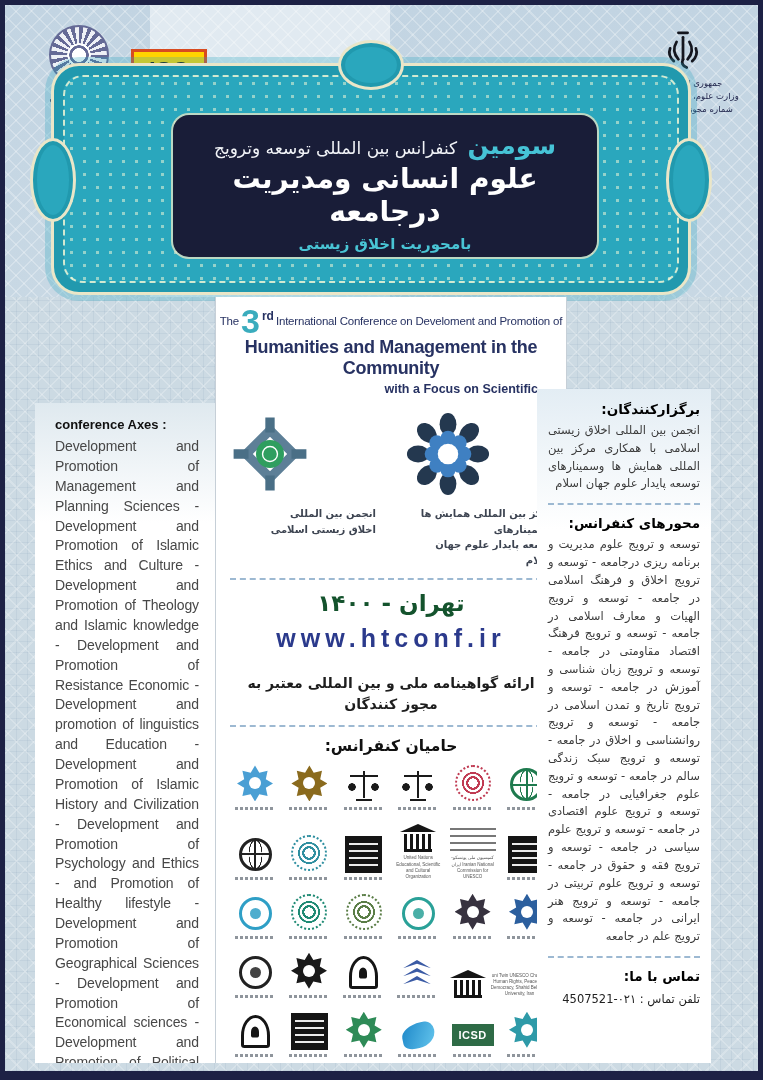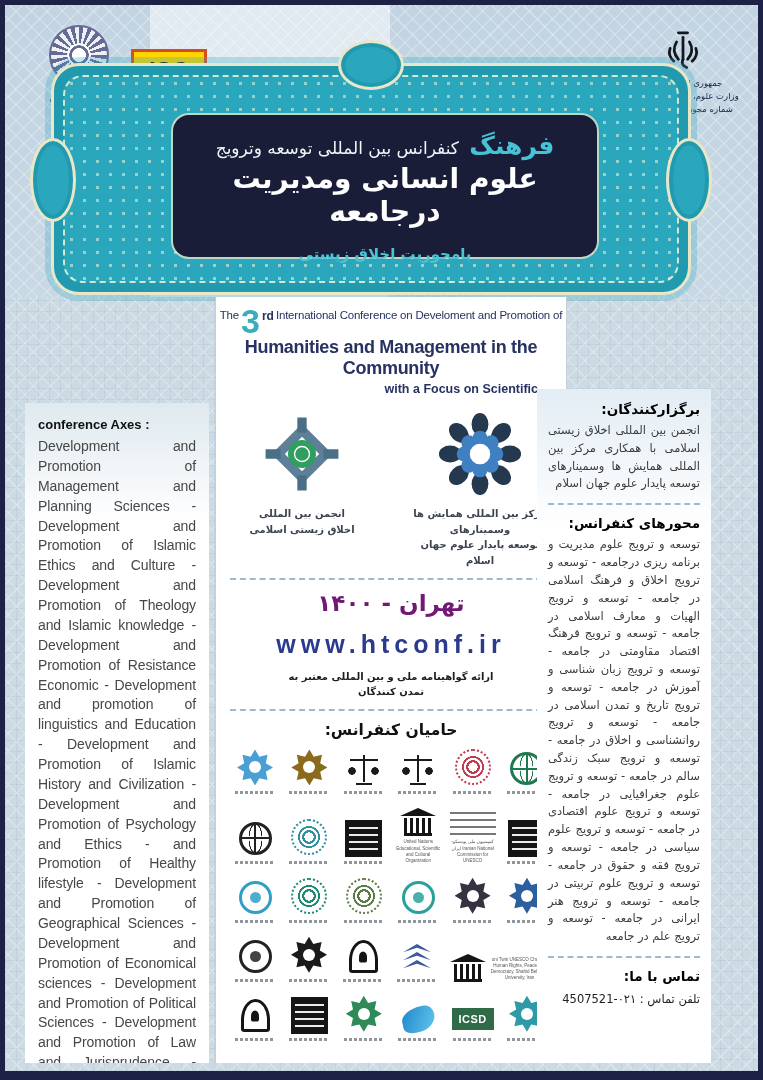--- a/index.html
+++ b/index.html
@@ -42,52 +42,52 @@
   .med{position:absolute;background:#2aa7bd;border:3px solid #eae6c8;border-radius:50%;
     box-shadow:inset 0 0 0 4px rgba(24,139,160,.5)}
   .med-l{left:-24px;top:72px;width:46px;height:84px}
   .med-r{right:-24px;top:72px;width:46px;height:84px}
   .med-t{left:50%;top:-26px;transform:translateX(-50%);width:66px;height:50px}
   .tbox{position:absolute;left:121px;top:51px;width:420px;height:138px;background:#191d38;border-radius:14px;
     box-shadow:0 0 0 2px #191d38,0 0 0 4px rgba(236,232,198,.75);text-align:center;padding-top:14px}
   .t1{font-size:17px;color:#f2f4f8}
   .t1 b{color:#46c3d6;font-size:25px;font-weight:700;margin-left:5px}
   .t2{font-size:28px;font-weight:800;color:#fff;margin-top:2px}
-  .t3{font-size:15px;color:#49c5d5;margin-top:17px;font-weight:700}
+  .t3{font-size:15px;color:#49c5d5;margin-top:7px;font-weight:700}
   
   .col{position:absolute;bottom:8px;overflow:hidden}
-  .colL{left:20px;top:398px;width:184px;background:linear-gradient(#dfe9ef,#fff 120px);padding:14px 13px;
+  .colL{left:30px;top:398px;width:184px;background:linear-gradient(#dfe9ef,#fff 120px);padding:14px 20px;
     font-family:"Liberation Sans",sans-serif}
   .colC{left:210px;top:292px;width:352px;background:#fff;border-left:1px solid #c6cfd7;
     border-right:1px solid #c6cfd7;padding:8px 12px}
   .colR{left:532px;top:384px;width:174px;background:linear-gradient(#e3edf4,#fff 140px);padding:12px 11px;
     text-align:justify}
   .axesT{font-size:13px;font-weight:700;color:#101010;margin-bottom:5px}
   .axesB{font-size:14px;line-height:1.42;color:#474747;text-align:justify;letter-spacing:-.1px}
   .secT{font-size:13.5px;font-weight:800;color:#000;margin-bottom:5px}
   .secB{font-size:11.5px;line-height:1.55;color:#3c3c3c}
   .dashR{border-top:2px dashed #9db9d2;margin:10px 0}
   .contact-line{font-size:11.5px;color:#222;line-height:1.9}
   
   .et{font-family:"Liberation Sans",sans-serif;color:#273262;margin-top:4px}
-  .et1{display:flex;align-items:flex-start;justify-content:center;gap:2px;font-size:11.5px;white-space:nowrap}
+  .et1{display:flex;align-items:center;justify-content:center;gap:2px;font-size:11.5px;white-space:nowrap}
   .et1 .big3{font-size:34px;line-height:.72;color:#3aacbd;font-weight:700}
   .et1 .rd{font-size:12px;align-self:flex-start;font-weight:700}
   .et1 .the,.et1 .rest{padding-bottom:1px;letter-spacing:-.2px}
   .et2{font-size:18px;font-weight:800;text-align:center;margin-top:4px;letter-spacing:-.3px}
   .et3{font-size:12.5px;text-align:right;padding-right:16px;margin-top:3px;font-weight:700}
   .orgs{display:flex;justify-content:center;gap:30px;margin:16px 0 4px}
-  .org{text-align:center;width:152px}
+  .org{width:152px}
   .org svg{width:84px;height:84px}
   .org-cap{font-size:10px;font-weight:700;color:#3d4451;line-height:1.55;margin-top:6px}
   .dash{border-top:2px dashed #9db9d2;margin:10px 2px}
-  .city{font-size:23px;font-weight:800;color:#701a75;text-align:center;margin-top:10px}
+  .city{font-size:23px;font-weight:800;color:#14532d;text-align:center;margin-top:10px}
   .web{font-family:"Liberation Sans",sans-serif;font-size:25px;font-weight:800;color:#2b3a8c;
-    text-align:center;letter-spacing:5px;margin-top:14px}
-  .cert{font-size:10px;font-weight:700;color:#1d1d1d;text-align:center;margin-top:10px;line-height:1.5}
+    text-align:center;letter-spacing:5px;margin-top:8px}
+  .cert{font-size:14px;font-weight:700;color:#1d1d1d;text-align:center;margin-top:20px;line-height:1.5}
   .supT{font-size:15.5px;font-weight:800;color:#111;text-align:center;margin:6px 0 10px}
   
   .lg-row{display:flex;justify-content:space-between;align-items:flex-end;margin-bottom:14px;padding:0 2px}
   .lg-cell{width:50px;display:flex;flex-direction:column;align-items:center;justify-content:flex-end}
   .lg-cell.wide{width:106px;flex-direction:row;gap:5px;align-items:center;justify-content:center}
   .lg-cap{height:3px;width:40px;margin-top:6px;background:repeating-linear-gradient(90deg,#8f959c 0 3px,transparent 3px 5px)}
   .lg-lbl{font-size:4.5px;color:#555;text-align:center;line-height:1.35;margin-top:3px;max-width:58px;font-family:"Liberation Sans",sans-serif}
   .lg{--c:#333;flex:none}
   .lg-flower{width:36px;height:36px;background:var(--c);position:relative;
     clip-path:polygon(50% 0%,62% 20%,85% 15%,80% 38%,100% 50%,80% 62%,85% 85%,62% 80%,50% 100%,38% 80%,15% 85%,20% 62%,0% 50%,20% 38%,15% 15%,38% 20%)}
@@ -162,21 +162,21 @@
       <div class="iran-l">وزارت علوم، تحقیقات و فناوری</div>
       <div class="iran-l">شماره مجوز : ۹۹/۰۰۱۰۳۴/۱</div>
     </div>
 
     <div class="frame">
       <span class="med med-l"></span>
       <span class="med med-r"></span>
       <span class="med med-t"></span>
       <div class="tbox" dir="rtl">
         <div class="t1">
-          <b>فرهنگ</b>
+          <b>سومین</b>
           <span>کنفرانس بین المللی توسعه وترویج</span>
         </div>
         <div class="t2">علوم انسانی ومدیریت درجامعه</div>
         <div class="t3">بامحوریت اخلاق زیستی</div>
       </div>
     </div>
   </div>
 
   <div class="col colL">
     <div class="axesT">conference Axes :</div>
@@ -238,21 +238,21 @@
         </div>
       </div>
     </div>
 
     <div class="dash"></div>
 
     <div class="city" dir="rtl">تهران - ۱۴۰۰</div>
     <div class="web">www.htconf.ir</div>
     <div class="cert" dir="rtl">
       <div>ارائه گواهینامه ملی و بین المللی معتبر به</div>
-      <div>تمدن کنندگان</div>
+      <div>مجوز کنندگان</div>
     </div>
 
     <div class="dash"></div>
 
     <div class="supT" dir="rtl">حامیان کنفرانس:</div>
     <div>
         <div class="lg-row">
           <div class="lg-cell">
             <div class="lg lg-flower" style="--c: #4a9fd4;"></div>
             <div class="lg-cap"></div>

